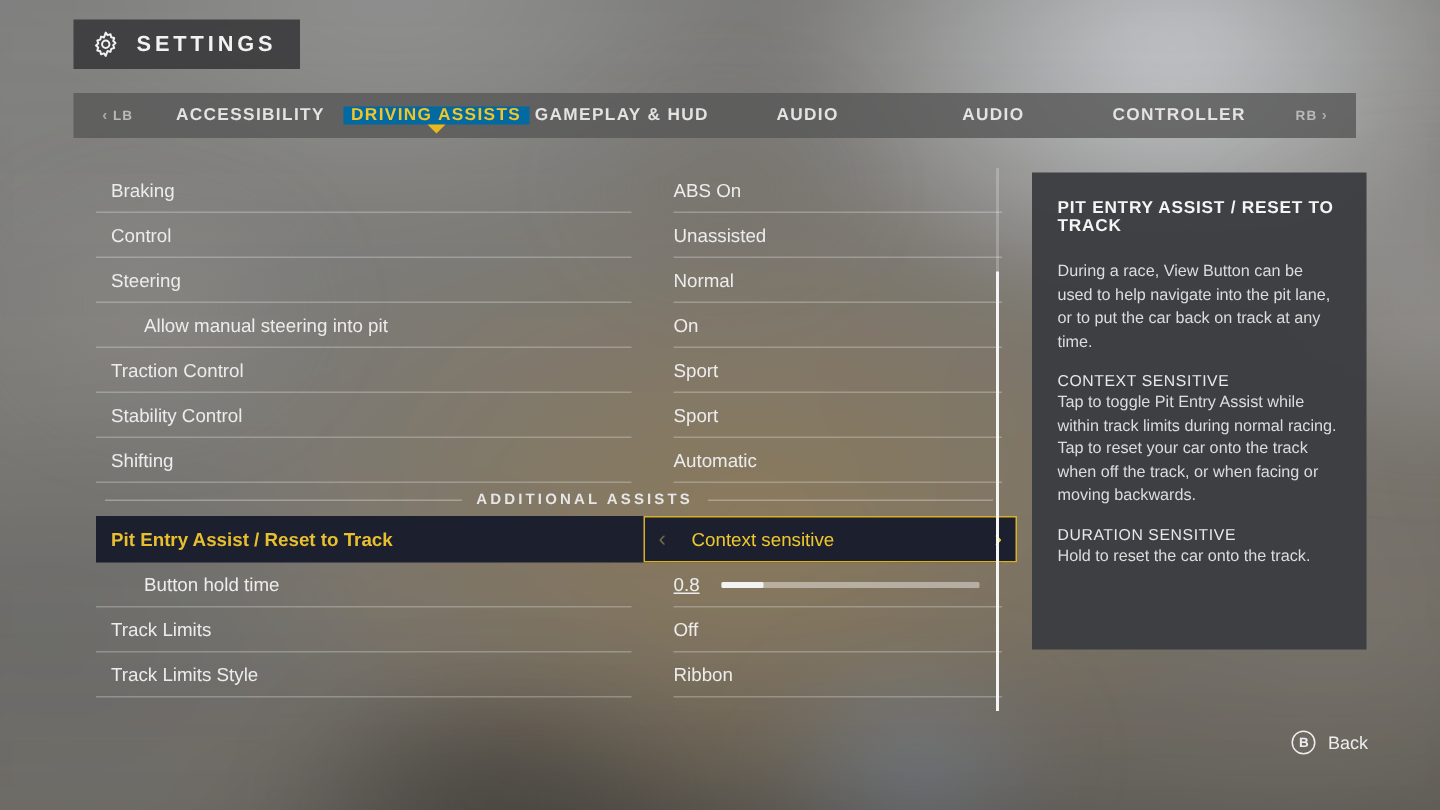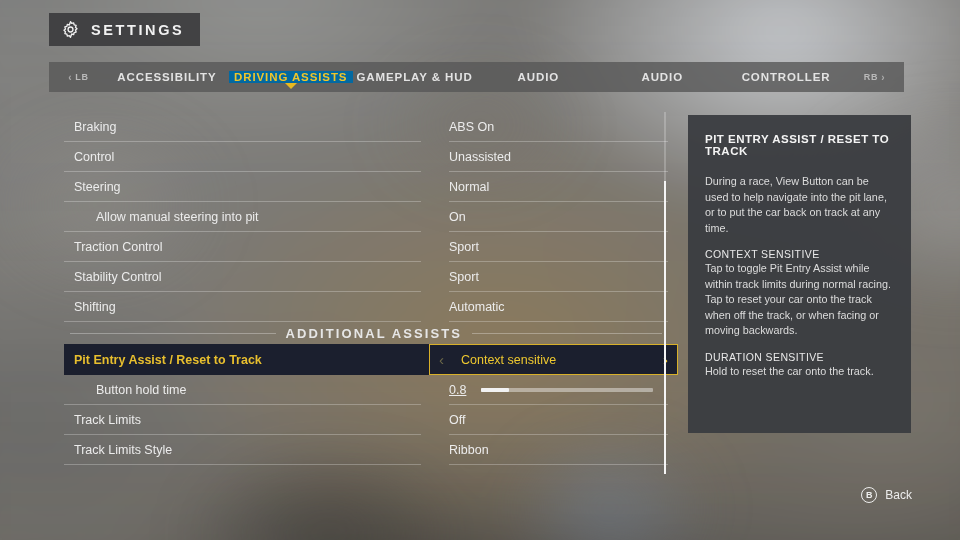--- a/index.html
+++ b/index.html
@@ -177,21 +177,21 @@
   
   .section-divider {
     height: 22px;
     display: flex; align-items: center; gap: 10px;
     padding: 0 6px;
   }
   .section-divider .ln { flex: 1; height: 1px; background: rgba(255,255,255,.30); }
   .section-divider .ln.short { flex: 0 0 190px; }
   .section-divider .sec-text {
     color: #e6e6e6;
-    font-size: 13px;
+    font-size: 10px;
     font-weight: bold;
     letter-spacing: 2.1px;
     white-space: nowrap;
   }
 
   
   .slider {
     width: 172px; height: 4px;
     background: rgba(255,255,255,.42);
     position: relative;

